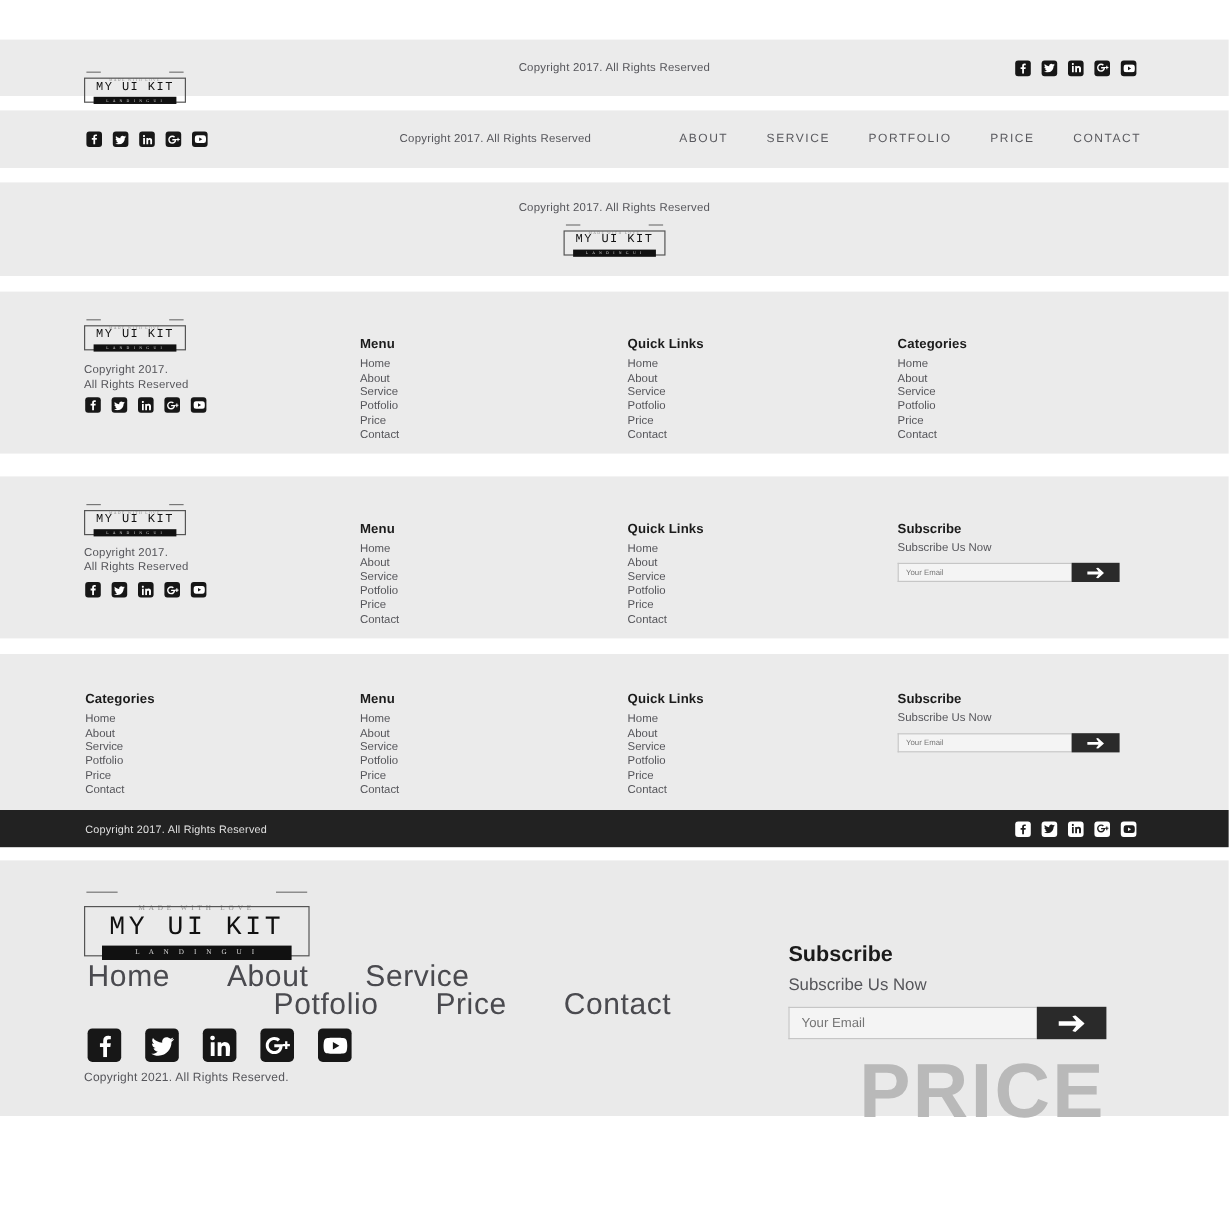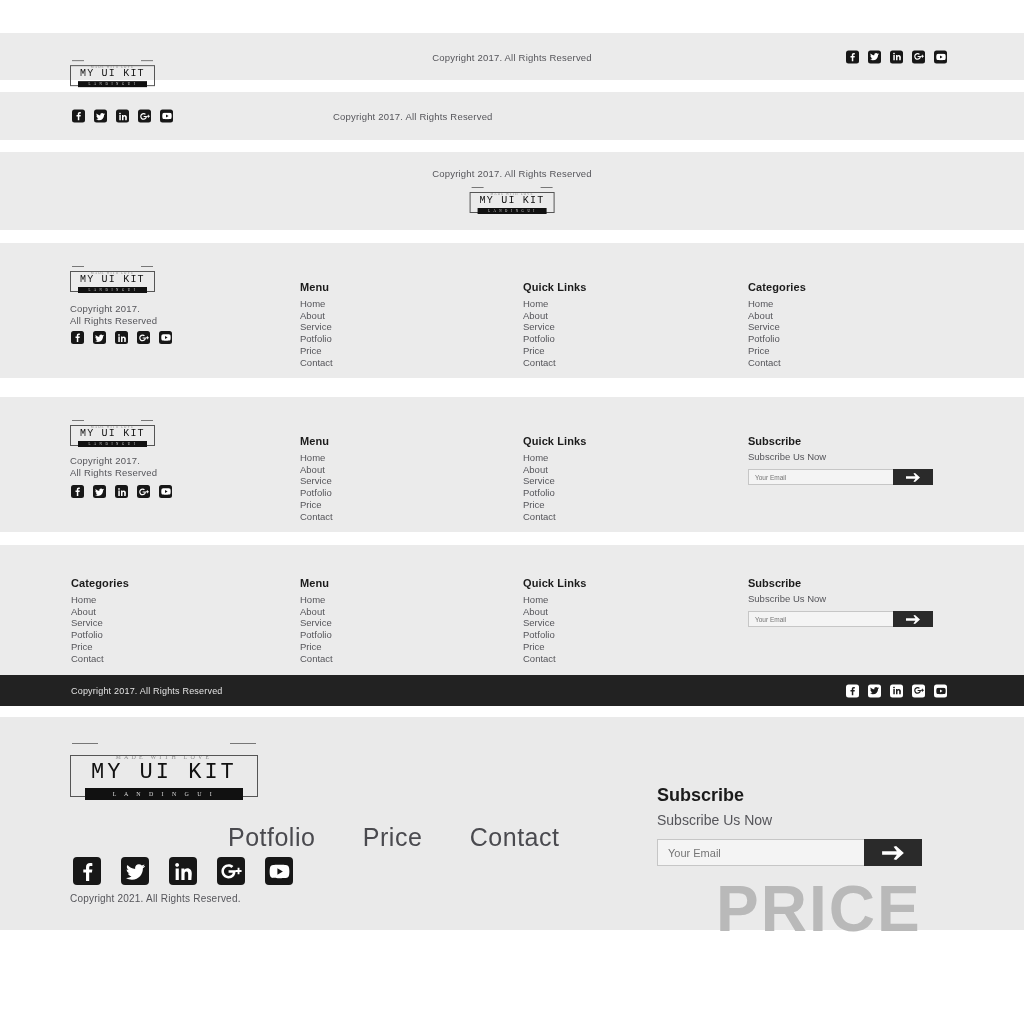--- a/index.html
+++ b/index.html
@@ -198,20 +198,27 @@
           <path fill="#fff" d="M3.6 3.4v1.2h2c-.1.5-.6 1.5-2 1.5-1.2 0-2.2-1-2.2-2.2s1-2.2 2.2-2.2c.7 0 1.1.3 1.4.6l.9-.9C5.3.8 4.6.5 3.6.5 1.7.5.2 2 .2 3.9s1.5 3.4 3.4 3.4c2 0 3.3-1.4 3.3-3.3 0-.2 0-.4-.1-.6zM9.8 3.3h-1V2.2h-.9v1.1h-1v.9h1v1.1h.9V4.2h1z"></path>
         </svg>
       </span>
     <span class="ic">
         <svg width="10" height="7" viewBox="0 0 10 7">
           <path fill="#fff" d="M9.5 1.6c-.1-.6-.5-1-1-1.1C7.6.3 5 .3 5 .3s-2.6 0-3.5.2c-.5.1-.9.5-1 1.1C.3 2.4.3 3.5.3 3.5s0 1.1.2 1.9c.1.6.5 1 1 1.1.9.2 3.5.2 3.5.2s2.6 0 3.5-.2c.5-.1.9-.5 1-1.1.2-.8.2-1.9.2-1.9s0-1.1-.2-1.9zM4 5V2l2.6 1.5z"></path>
         </svg>
       </span>
   </div>
   <div class="copy" style="position:absolute;left:333px;top:50%;transform:translateY(-50%);">Copyright 2017. All Rights Reserved</div>
+  <div class="nav-caps" style="position:absolute;right:73px;top:50%;transform:translateY(-50%);">
+    <span>ABOUT</span>
+    <span>SERVICE</span>
+    <span>PORTFOLIO</span>
+    <span>PRICE</span>
+    <span>CONTACT</span>
+  </div>
 </div>
 
 <div class="band" style="top:152px;height:78px;">
   <div class="copy" style="position:absolute;left:50%;top:16px;transform:translateX(-50%);">Copyright 2017. All Rights Reserved</div>
   <div style="position:absolute;left:50%;top:40px;transform:translateX(-50%);">
     <div class="logo">
       <span class="notch-l"></span>
       <span class="notch-r"></span>
       <div class="tagline">MADE WITH LOVE</div>
       <div class="frame">
@@ -501,20 +508,25 @@
       <span class="notch-l"></span>
       <span class="notch-r"></span>
       <div class="tagline">MADE WITH LOVE</div>
       <div class="frame">
         <div class="name">MY UI KIT</div>
         <div class="sub">L A N D I N G   U I</div>
       </div>
     </div>
   </div>
 
+  <div class="big-nav" style="position:absolute;left:73px;top:74px;">
+    <span>Home</span>
+    <span style="margin-left:40px;">About</span>
+    <span style="margin-left:40px;">Service</span>
+  </div>
   <div class="big-nav" style="position:absolute;left:228px;top:97px;">
     <span>Potfolio</span>
     <span style="margin-left:40px;">Price</span>
     <span style="margin-left:40px;">Contact</span>
   </div>
 
   <div class="social big" style="position:absolute;left:73px;top:140px;">
     <span class="ic">
         <svg width="15" height="19" viewBox="0 0 7 9">
           <path fill="#fff" d="M4.3 9V5H5.6l.2-1.5H4.3V2.6c0-.4.1-.7.7-.7h.8V.6C5.6.6 5.2.5 4.7.5 3.6.5 2.8 1.2 2.8 2.4v1.1H1.5V5h1.3v4z"></path>

